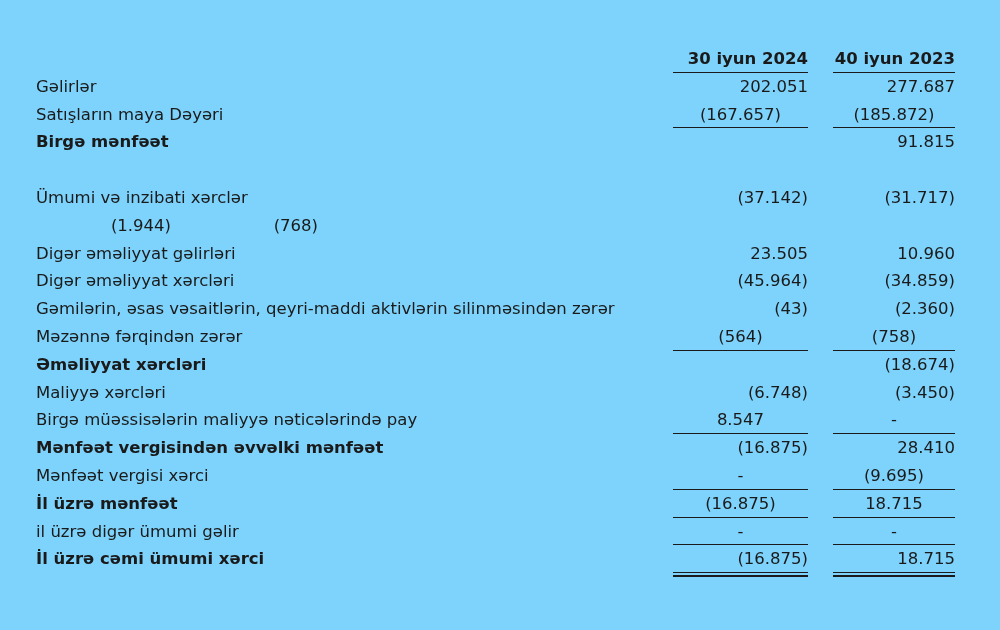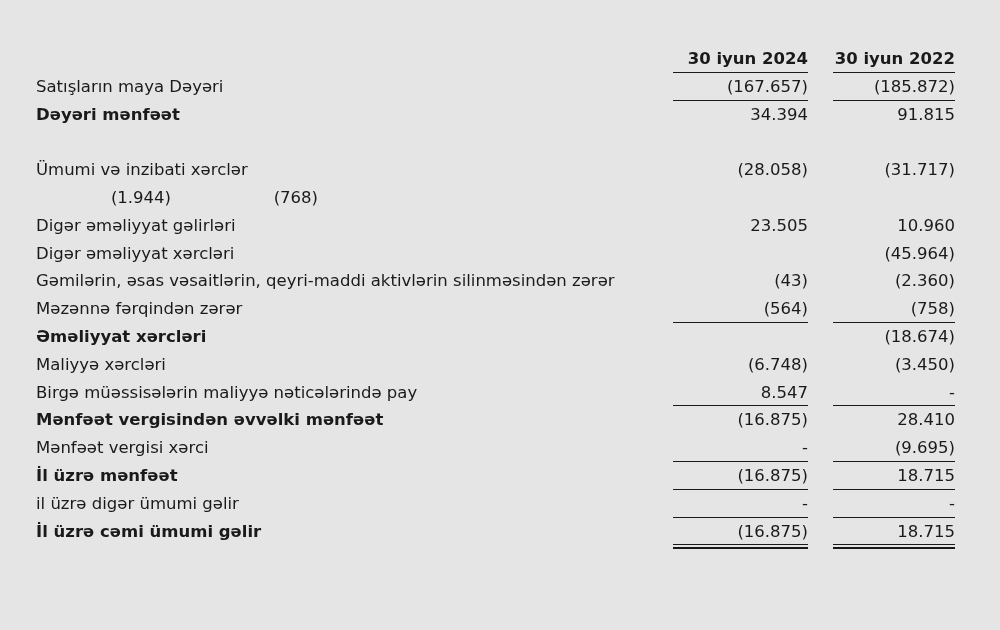--- a/index.html
+++ b/index.html
@@ -4,21 +4,21 @@
 <style>
   html, body {
     margin: 0;
     padding: 0;
     background: #ffffff;
   }
   .page {
     width: 1000px;
     height: 630px;
     box-sizing: border-box;
-    background: #e5e5e5;
+    background: #7dd3fc;
     color: #1a1a1a;
     font-family: "DejaVu Sans", "Liberation Sans", sans-serif;
     padding: 45px 45px 0 36px;
     overflow: hidden;
   }
   .row {
     display: flex;
     align-items: stretch;
     height: 27.8px;
     font-size: 16.5px;
@@ -36,70 +36,75 @@
     box-sizing: border-box;
     white-space: nowrap;
     position: relative;
   }
   .num.col2 {
     width: 122px;
     margin-left: 25px;
   }
   .row.bold .label { font-weight: bold; }
   .row.header .num { font-weight: bold; border-bottom: 1.5px solid #1a1a1a; }
-  .rule-single { border-bottom: 1.5px solid #1a1a1a; }
+  .rule-single { border-bottom: 1.5px solid #1a1a1a; text-align: center; }
   .rule-double { border-bottom: 1.5px solid #1a1a1a; }
   .rule-double::after {
     content: "";
     position: absolute;
     left: 0;
     right: 0;
     bottom: -4.5px;
     height: 1.5px;
     background: #1a1a1a;
   }
 </style>
 </head>
 <body>
 
 <div class="page">
   <div class="row header">
     <div class="label"></div>
     <div class="num col1">30 iyun 2024</div>
-    <div class="num col2">30 iyun 2022</div>
+    <div class="num col2">40 iyun 2023</div>
   </div>
   <div id="table-body">
+      <div class="row">
+        <div class="label">Gəlirlər</div>
+        <div class="num col1">202.051</div>
+        <div class="num col2">277.687</div>
+      </div>
       <div class="row">
         <div class="label">Satışların maya Dəyəri</div>
         <div class="num col1 rule-single">(167.657)</div>
         <div class="num col2 rule-single">(185.872)</div>
       </div>
       <div class="row bold">
-        <div class="label">Dəyəri mənfəət</div>
-        <div class="num col1">34.394</div>
+        <div class="label">Birgə mənfəət</div>
         <div class="num col2">91.815</div>
       </div>
       <div class="row spacer"></div>
       <div class="row">
         <div class="label">Ümumi və inzibati xərclər</div>
-        <div class="num col1">(28.058)</div>
+        <div class="num col1">(37.142)</div>
         <div class="num col2">(31.717)</div>
       </div>
       <div class="row">
         <div class="num col1">(1.944)</div>
         <div class="num col2">(768)</div>
       </div>
       <div class="row">
         <div class="label">Digər əməliyyat gəlirləri</div>
         <div class="num col1">23.505</div>
         <div class="num col2">10.960</div>
       </div>
       <div class="row">
         <div class="label">Digər əməliyyat xərcləri</div>
         <div class="num col1">(45.964)</div>
+        <div class="num col2">(34.859)</div>
       </div>
       <div class="row">
         <div class="label">Gəmilərin, əsas vəsaitlərin, qeyri-maddi aktivlərin silinməsindən zərər</div>
         <div class="num col1">(43)</div>
         <div class="num col2">(2.360)</div>
       </div>
       <div class="row">
         <div class="label">Məzənnə fərqindən zərər</div>
         <div class="num col1 rule-single">(564)</div>
         <div class="num col2 rule-single">(758)</div>
@@ -132,18 +137,18 @@
         <div class="label">İl üzrə mənfəət</div>
         <div class="num col1 rule-single">(16.875)</div>
         <div class="num col2 rule-single">18.715</div>
       </div>
       <div class="row">
         <div class="label">il üzrə digər ümumi gəlir</div>
         <div class="num col1 rule-single">-</div>
         <div class="num col2 rule-single">-</div>
       </div>
       <div class="row bold">
-        <div class="label">İl üzrə cəmi ümumi gəlir</div>
+        <div class="label">İl üzrə cəmi ümumi xərci</div>
         <div class="num col1 rule-double">(16.875)</div>
         <div class="num col2 rule-double">18.715</div>
       </div>
     </div>
 </div>
 
 </body></html>

